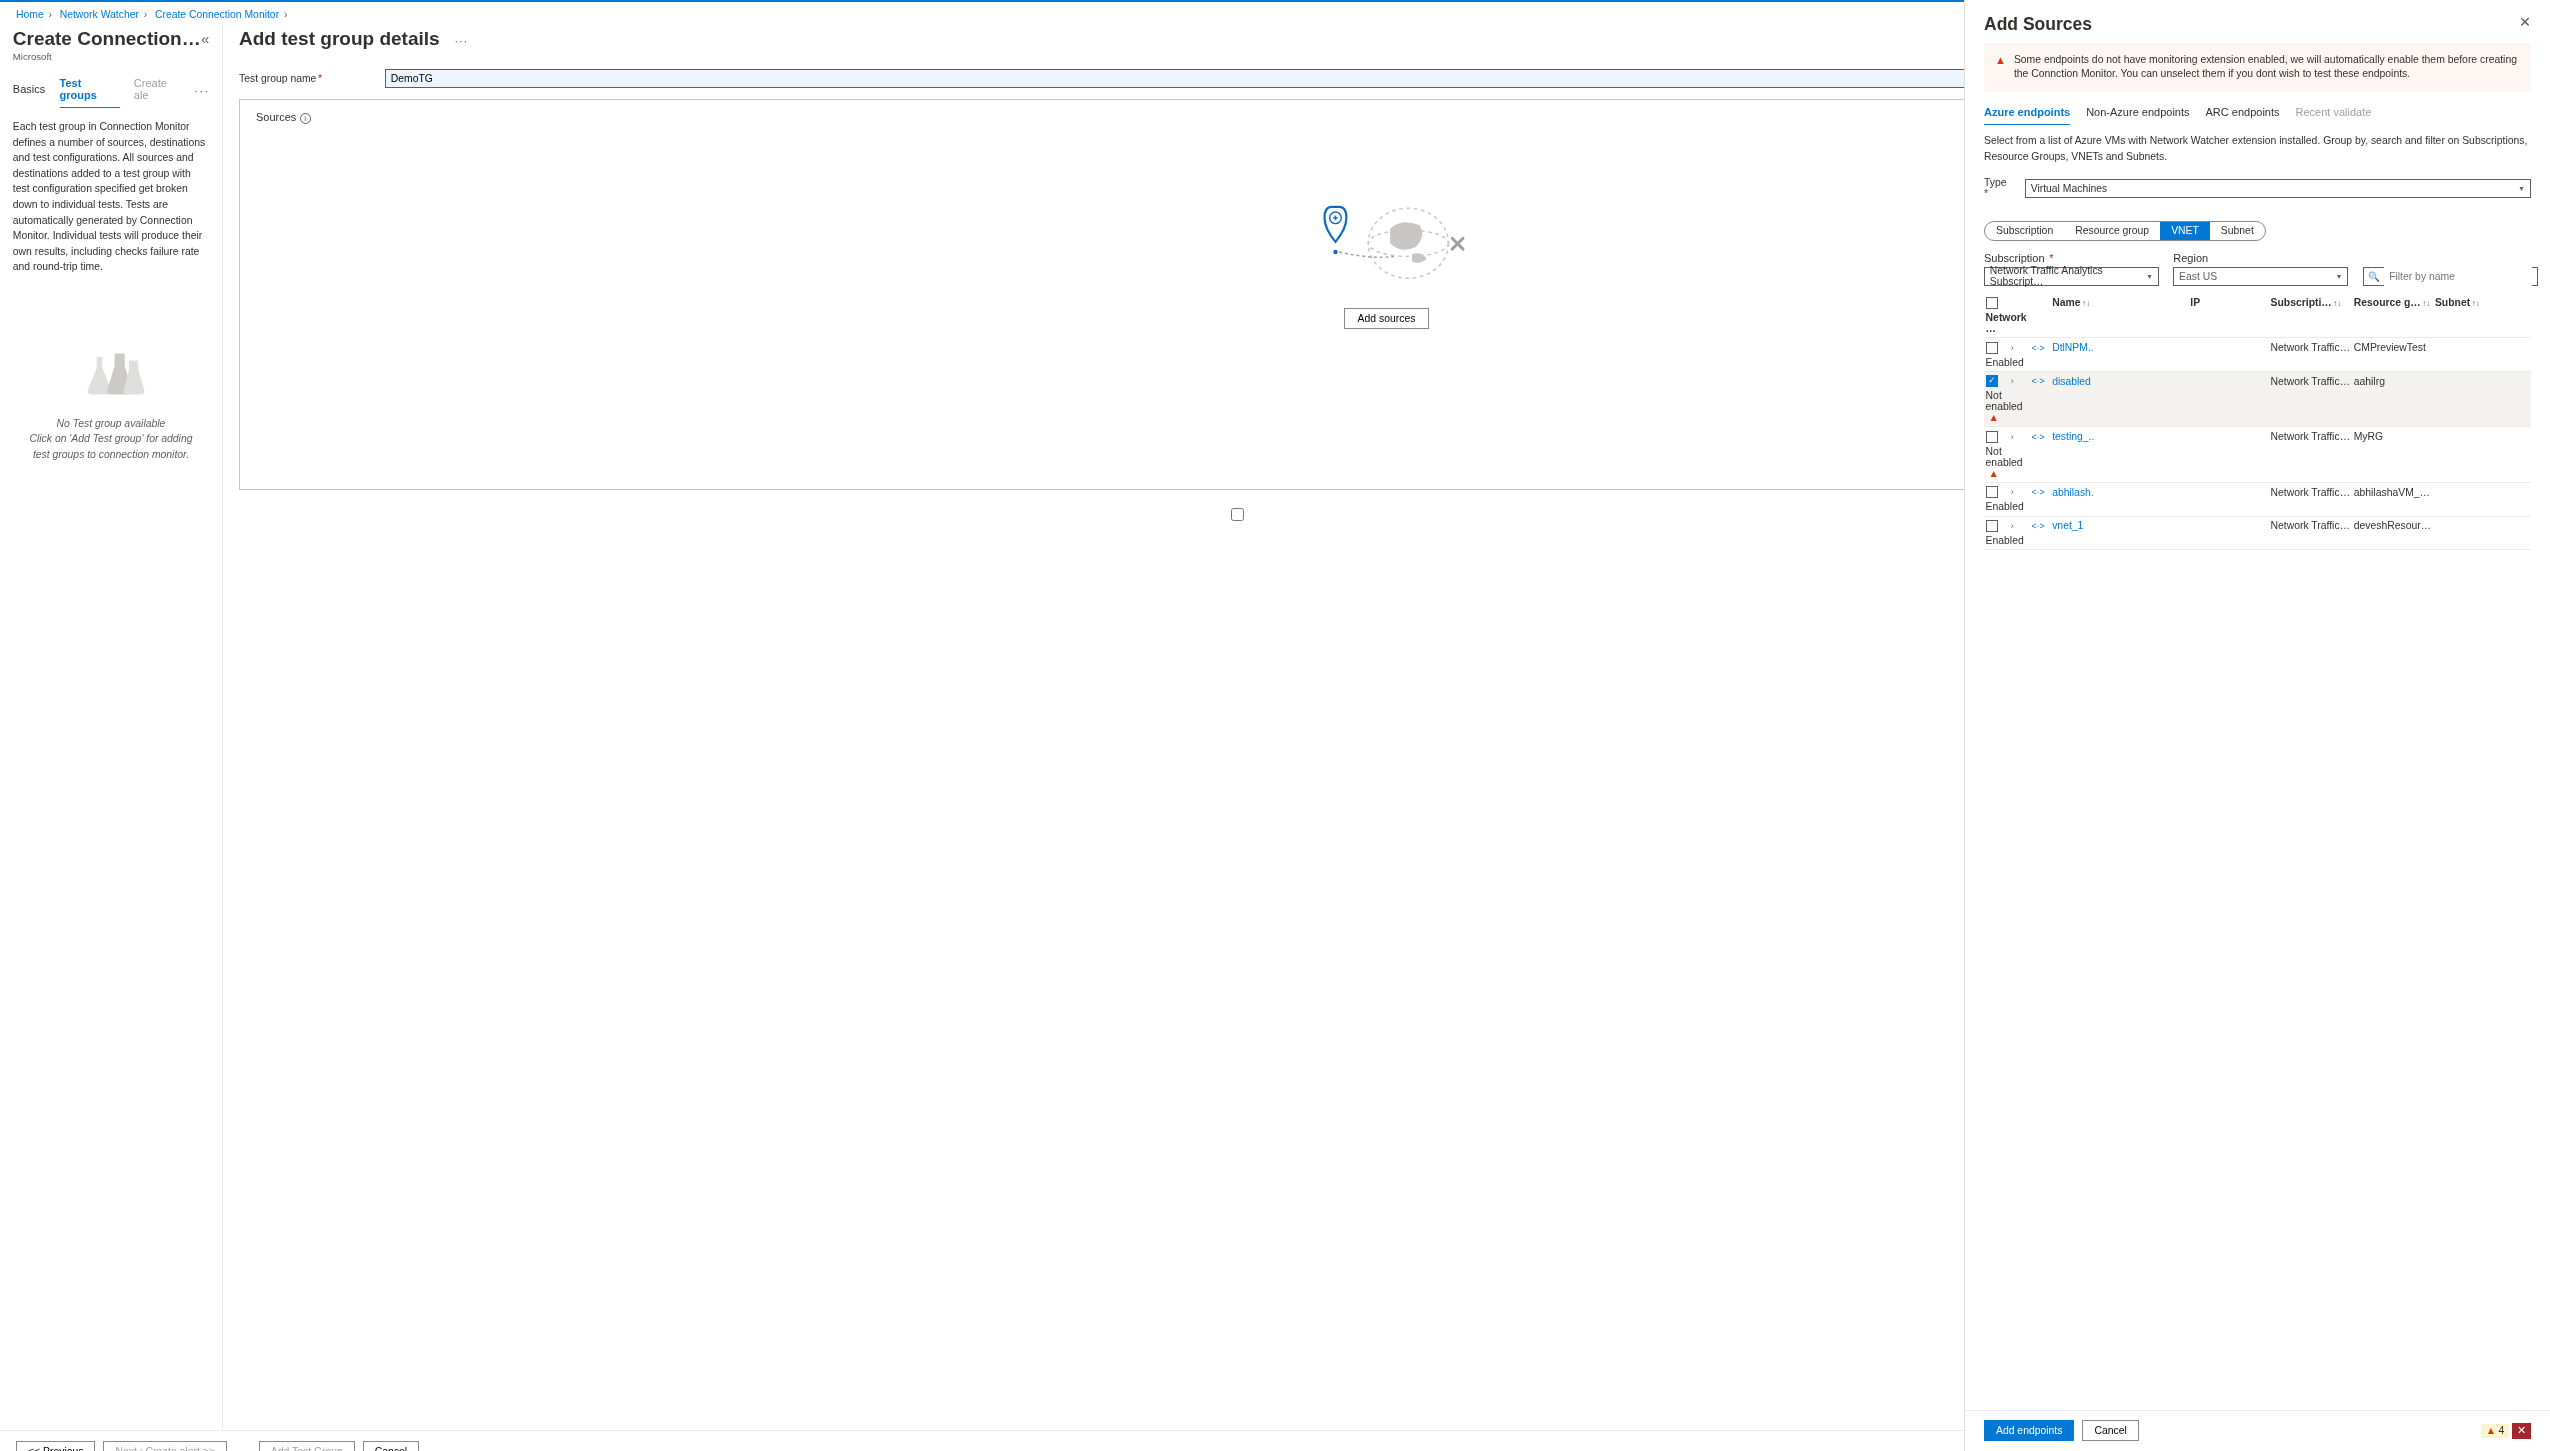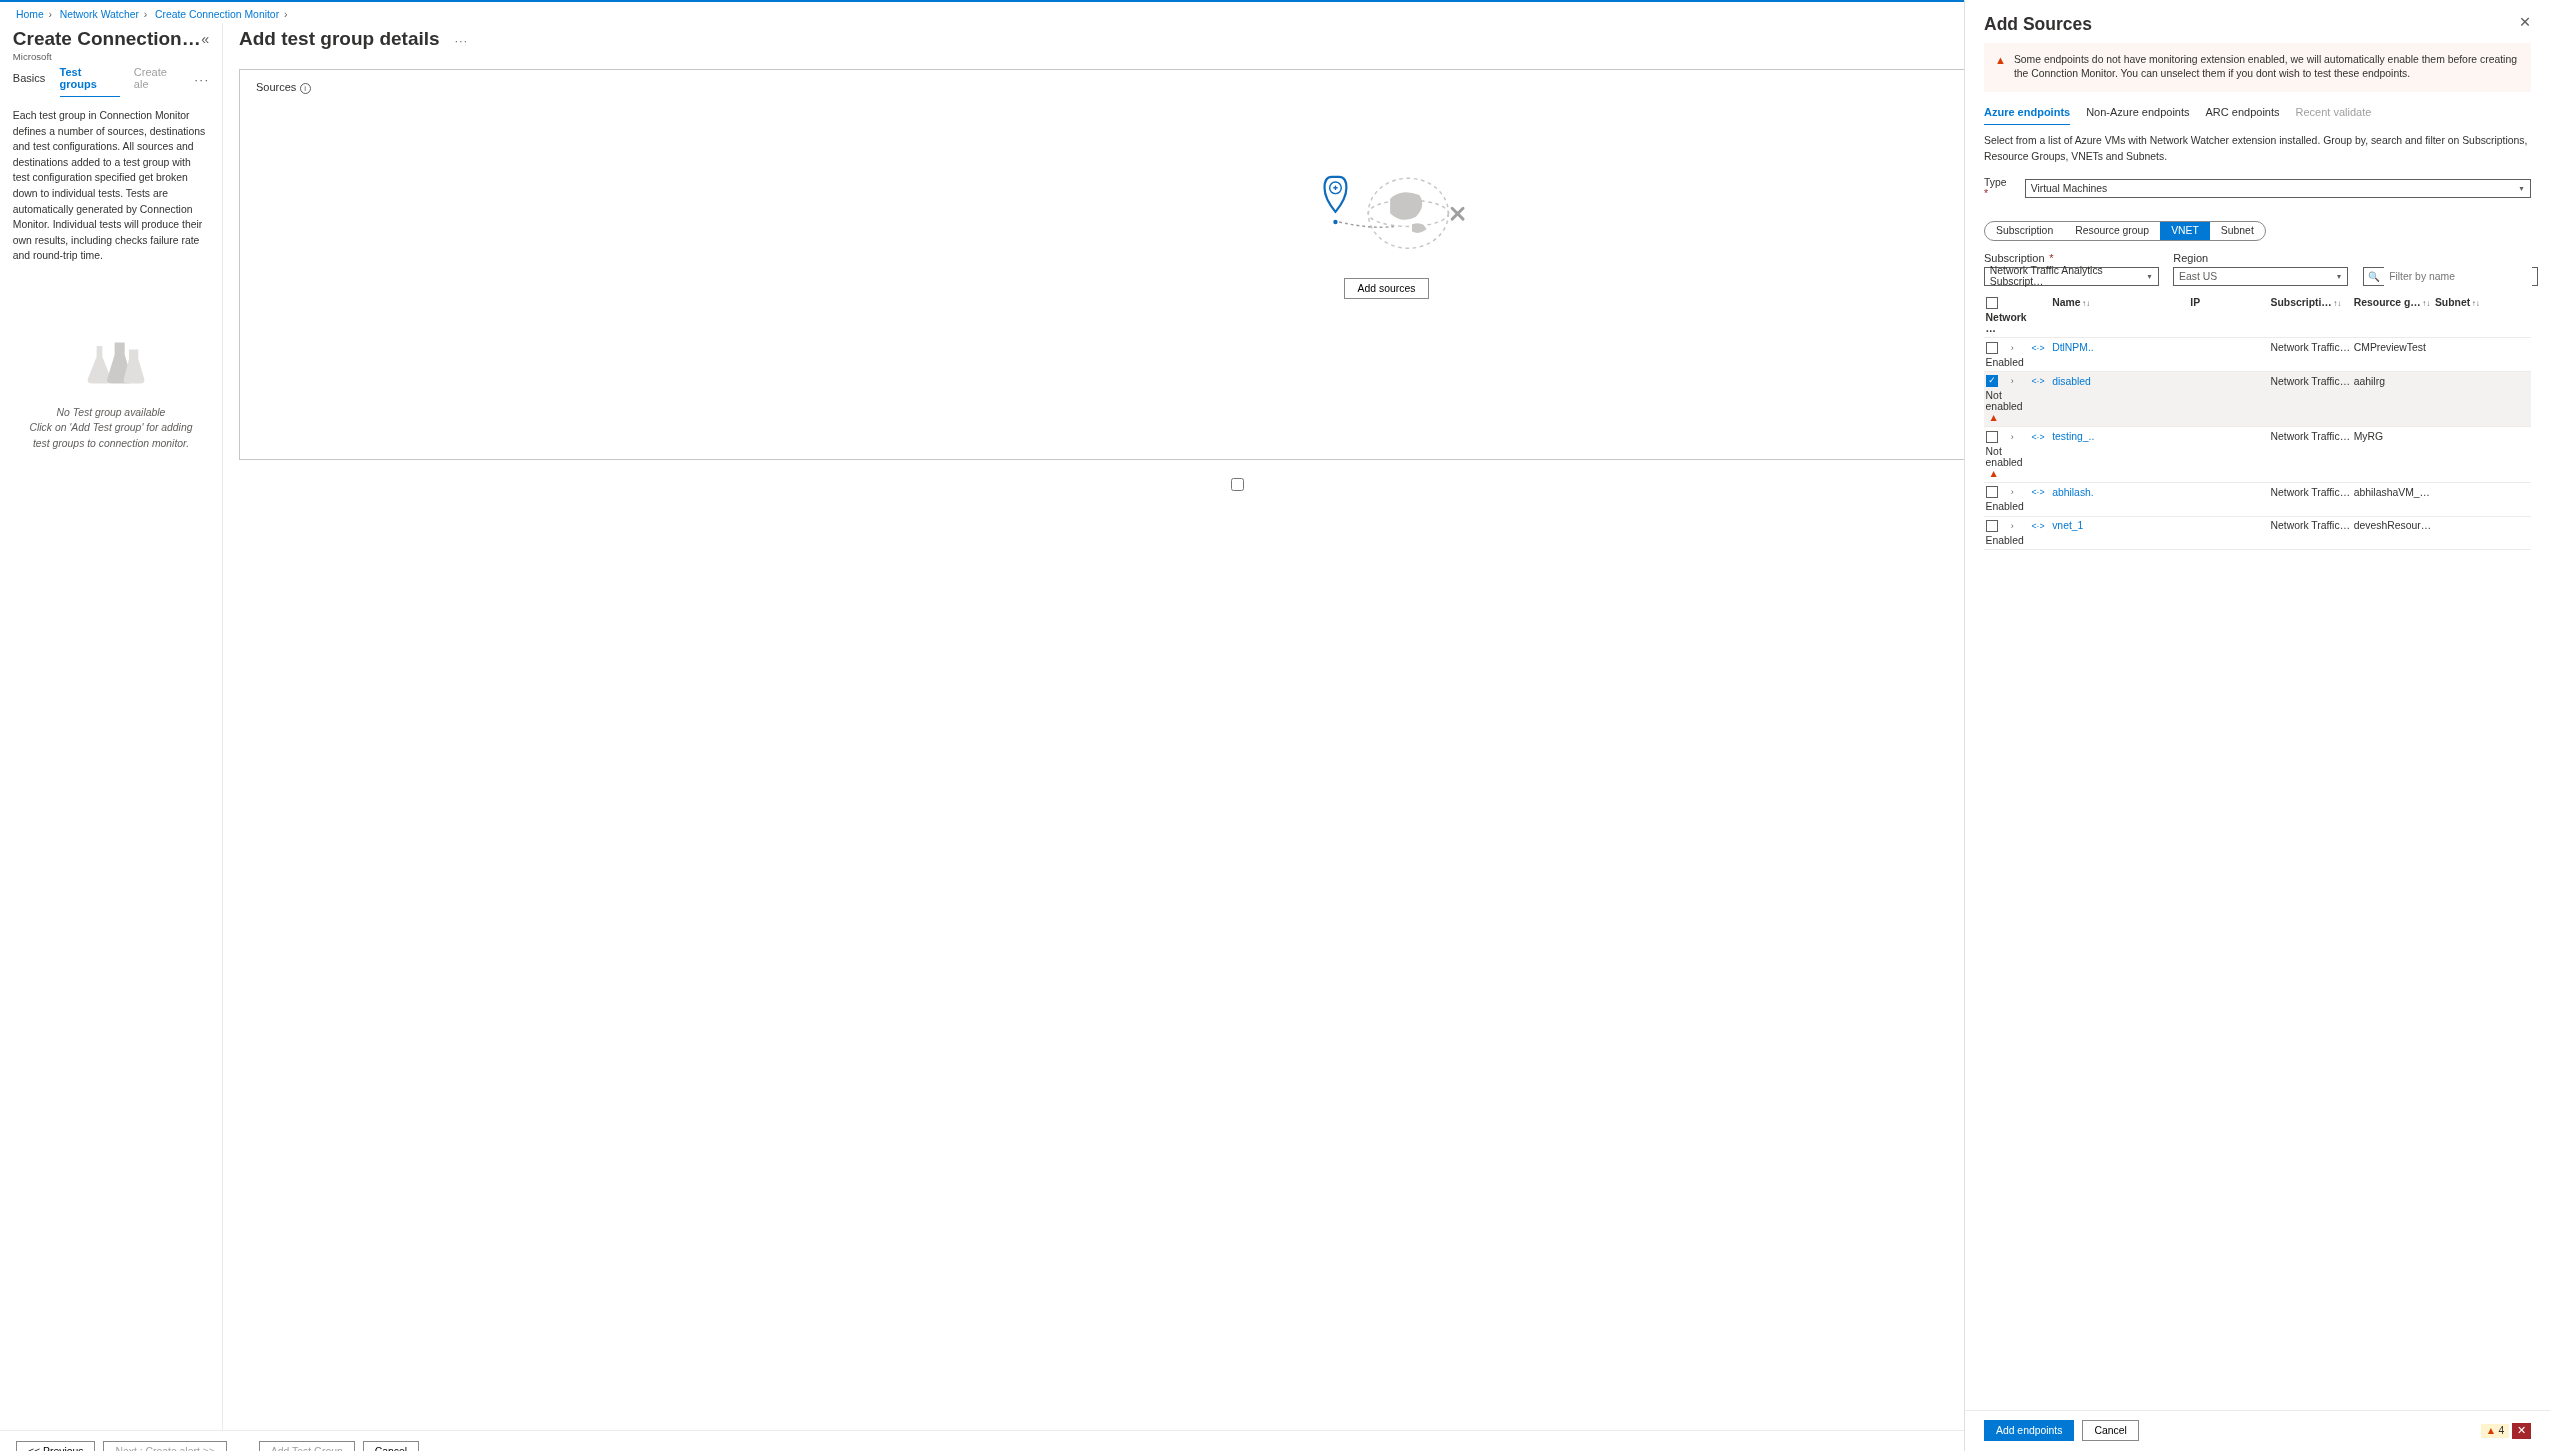--- a/index.html
+++ b/index.html
@@ -7,21 +7,21 @@
 .top-border { height: 2.4px; background: #0078d4; }
 .breadcrumb { padding: 6.4px 16px 3.2px; font-size: 10.4px; }
 .breadcrumb a { color: #0078d4; text-decoration: none; }
 .breadcrumb span.sep { margin: 0 4.8px; color: #605e5c; }
 .main-wrap { display: flex; height: calc(100vh - 2.4px); }
 .col1 { width: 223px; padding: 0 12.8px; border-right: 0.8px solid #edebe9; }
 .col2 { flex: 1; padding: 0 16px; position: relative; }
 .panel { position: absolute; top: 0; right: 0; width: 586px; height: 100%; background: #fff; border-left: 0.8px solid #e1dfdd; display: flex; flex-direction: column; }
 h1 { font-size: 19px; font-weight: 600; margin: 4.8px 0 1.6px; }
 .collapse { font-size: 14.3px; color: #605e5c; float: right; margin-top: 8px; }
-.sub { font-size: 9.6px; color: #605e5c; }
+.sub { font-size: 9.6px; color: #605e5c; margin-bottom: 11px; }
 .tabs { display: flex; gap: 14.3px; border-bottom: 0; margin-bottom: 11px; align-items: center; }
 .tab { padding: 3.2px 0 6.4px; font-size: 11px; color: #323130; cursor: pointer; border-bottom: 1.6px solid transparent; }
 .tab.active { color: #0078d4; border-bottom: 1.6px solid #0078d4; font-weight: 600; }
 .tab.disabled { color: #a19f9d; }
 .more { color: #605e5c; font-size: 12.8px; letter-spacing: 0.8px; margin-left: -3.2px; }
 .desc { font-size: 10.4px; color: #323130; line-height: 1.5; margin-bottom: 12.8px; }
 .flask-svg { width: 72px; height: 56px; margin: 72px auto 12.8px; display: block; opacity: 0.55; }
 .empty-text { text-align: center; font-style: italic; color: #605e5c; font-size: 10.4px; line-height: 1.5; padding: 0 8px; }
 .form-row { display: flex; align-items: center; gap: 11px; margin-bottom: 11px; }
 .form-label { width: 135px; font-size: 10.4px; }
@@ -117,20 +117,24 @@
         <div>Click on 'Add Test group' for adding test groups to connection monitor.</div>
       </div>
   </div>
 
   <div class="col2">
     <h1 style="margin-top:4.8px">
       <span>Add test group details</span>
       <span class="more" style="font-size:11px; margin-left:9.6px; font-weight:400">···</span>
     </h1>
     <div style="height:17.5px"></div>
+    <div class="form-row">
+      <div class="form-label"><span>Test group name</span><span class="req">*</span></div>
+      <input type="text" value="DemoTG" style="">
+    </div>
     <div class="sources-box">
       <div class="sources-header">
         <div><span>Sources</span><span class="info-icon">i</span></div>
         <div>0 Items</div>
       </div>
       <svg class="globe-illustration" viewBox="0 0 240 120">
         <ellipse cx="150" cy="70" rx="55" ry="48" fill="none" stroke="#c8c6c4" stroke-width="2" stroke-dasharray="5 5"></ellipse>
         <ellipse cx="150" cy="70" rx="55" ry="18" fill="none" stroke="#c8c6c4" stroke-width="2" stroke-dasharray="5 5"></ellipse>
         <path d="M125 50 Q140 35 165 45 Q175 60 160 75 Q140 85 125 70 Z" fill="#c8c6c4"></path>
         <path d="M155 85 Q170 80 175 92 Q165 100 155 95 Z" fill="#c8c6c4"></path>

